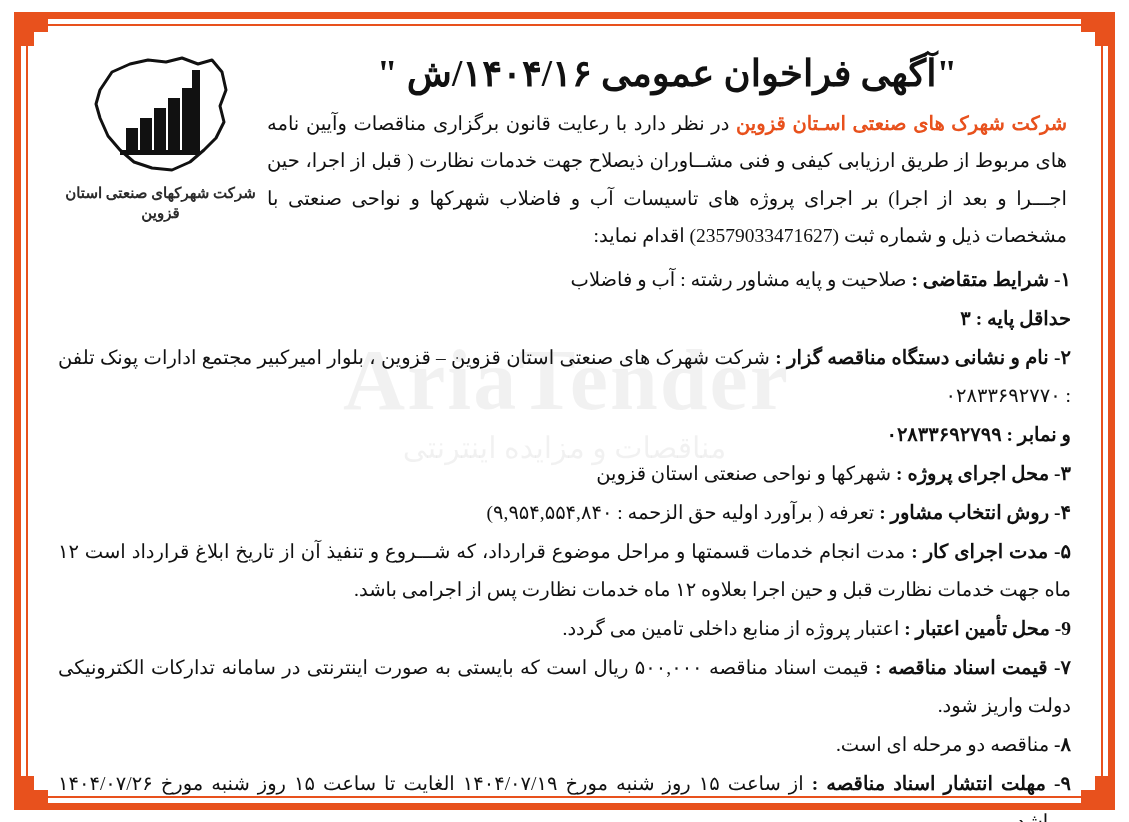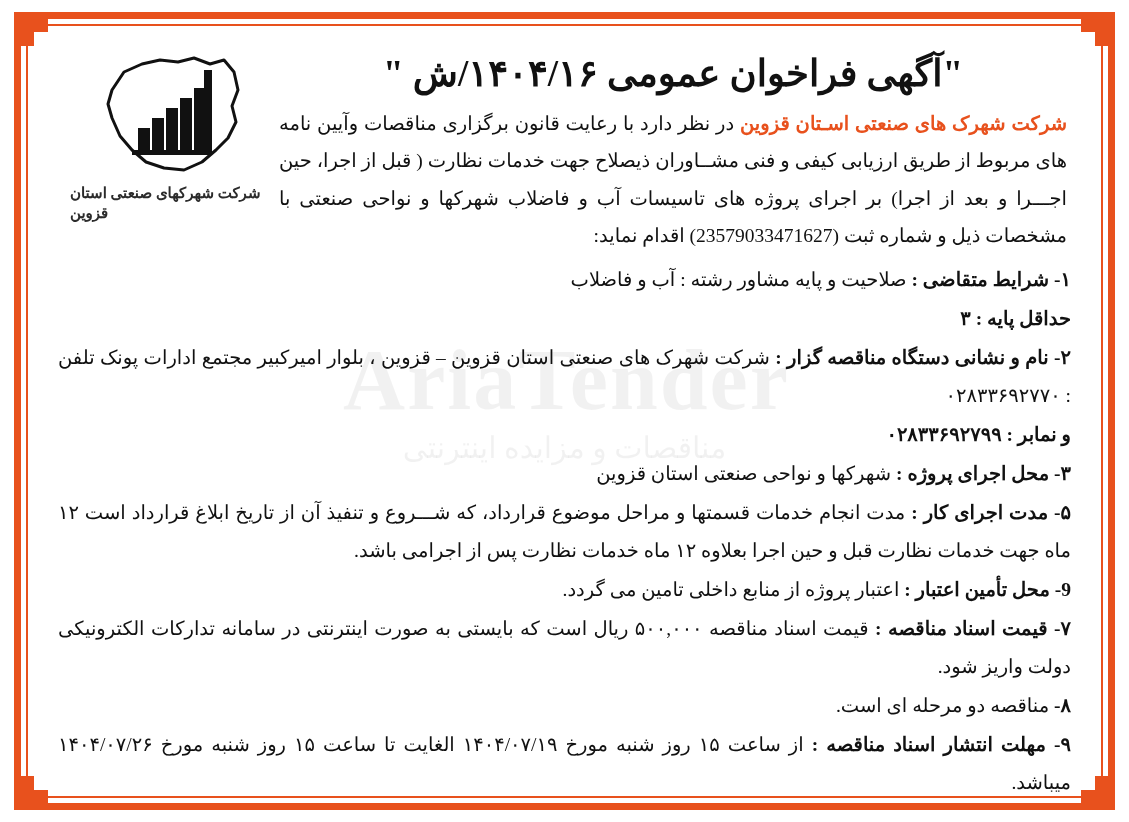--- a/index.html
+++ b/index.html
@@ -99,23 +99,22 @@
 
   .header-row {
     display: flex;
     flex-direction: row-reverse;
     align-items: flex-start;
     justify-content: flex-start;
   }
   .logo-box {
     width: 205px;
     flex: 0 0 205px;
-    text-align: left;
+    text-align: center;
     padding-top: 12px;
-    margin-left: 12px;
   }
   .logo-mark {
     width: 150px;
     height: 128px;
     margin: 0 auto;
     position: relative;
   }
   .logo-caption {
     margin-top: 6px;
     font-size: 15px;
@@ -233,20 +232,21 @@
       </div>
 
     </div>
 
     <ul class="body-list">
       <li><span class="lbl">۱- شرایط متقاضی :</span><span> صلاحیت و پایه مشاور رشته : آب و فاضلاب</span></li>
       <li class="line-right"><span class="lbl">حداقل پایه : ۳</span><span></span></li>
       <li><span class="lbl">۲- نام و نشانی دستگاه مناقصه گزار :</span><span> شرکت شهرک های صنعتی استان قزوین – قزوین ، بلوار امیرکبیر مجتمع ادارات پونک تلفن : ۰۲۸۳۳۶۹۲۷۷۰</span></li>
       <li class="line-left"><span class="lbl">و نمابر : ۰۲۸۳۳۶۹۲۷۹۹</span><span></span></li>
       <li class="line-right"><span class="lbl">۳- محل اجرای پروژه :</span><span> شهرکها و نواحی صنعتی استان قزوین</span></li>
+      <li class="line-right"><span class="lbl">۴- روش انتخاب مشاور :</span><span> تعرفه ( برآورد اولیه حق الزحمه : ۹,۹۵۴,۵۵۴,۸۴۰)</span></li>
       <li><span class="lbl">۵- مدت اجرای کار :</span><span> مدت انجام خدمات قسمتها و مراحل موضوع قرارداد، که شـــروع و تنفیذ آن از تاریخ ابلاغ قرارداد است ۱۲ ماه جهت خدمات نظارت قبل و حین اجرا بعلاوه ۱۲ ماه خدمات نظارت پس از اجرامی باشد.</span></li>
       <li class="line-right"><span class="lbl">9- محل تأمین اعتبار :</span><span> اعتبار پروژه از منابع داخلی تامین می گردد.</span></li>
       <li><span class="lbl">۷- قیمت اسناد مناقصه :</span><span> قیمت اسناد مناقصه ۵۰۰,۰۰۰ ریال است که بایستی به صورت اینترنتی در سامانه تدارکات الکترونیکی دولت واریز شود.</span></li>
       <li class="line-right"><span class="lbl">۸-</span><span> مناقصه دو مرحله ای است.</span></li>
       <li class="line-right"><span class="lbl">۹- مهلت انتشار اسناد مناقصه :</span><span> از ساعت ۱۵ روز شنبه مورخ ۱۴۰۴/۰۷/۱۹ الغایت تا ساعت ۱۵ روز شنبه مورخ ۱۴۰۴/۰۷/۲۶ میباشد.</span></li>
 
     </ul>
 
   </div>
 </div>

